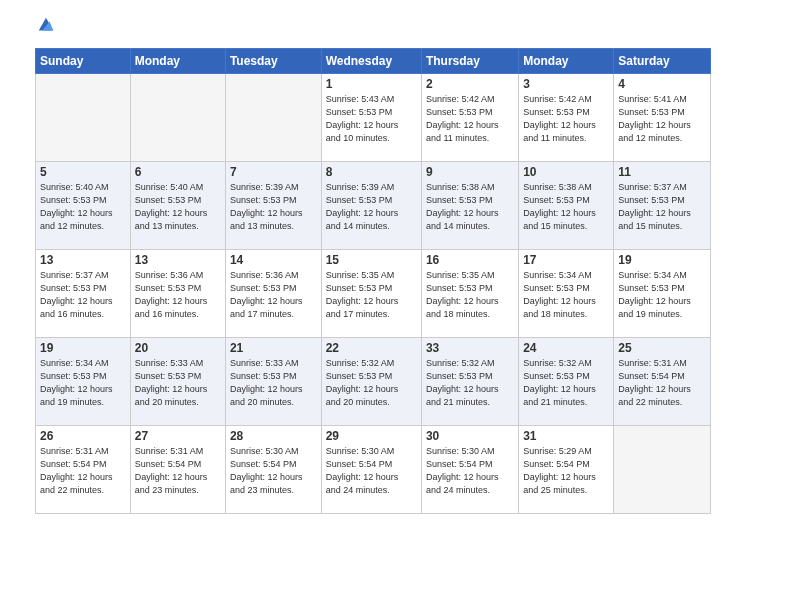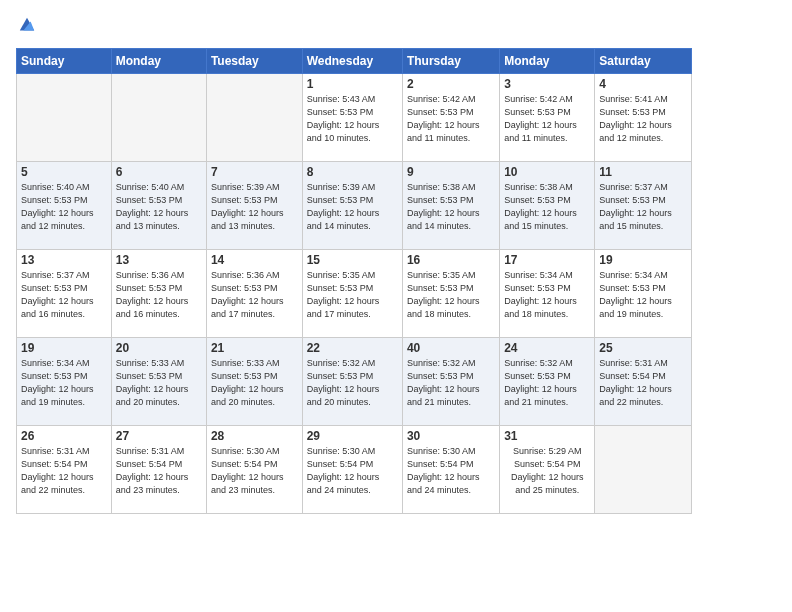--- a/index.html
+++ b/index.html
@@ -6,20 +6,21 @@
     body {
       font-family: Arial, sans-serif;
       background: #fff;
       width: 792px;
       min-height: 612px;
       padding: 0;
     }
     .container {
       width: 720px;
       padding: 16px 28px 10px 16px;
+      margin-left: 19px;
     }
     .header {
       display: flex;
       align-items: flex-start;
       justify-content: space-between;
       margin-bottom: 10px;
     }
     .logo {
       display: flex;
       align-items: center;
@@ -298,21 +299,21 @@
 and 20 minutes.</div>
           </td>
           <td>
             <span class="cell-number">22</span>
             <div class="cell-info" style="white-space: pre-line;">Sunrise: 5:32 AM
 Sunset: 5:53 PM
 Daylight: 12 hours
 and 20 minutes.</div>
           </td>
           <td>
-            <span class="cell-number">40</span>
+            <span class="cell-number">33</span>
             <div class="cell-info" style="white-space: pre-line;">Sunrise: 5:32 AM
 Sunset: 5:53 PM
 Daylight: 12 hours
 and 21 minutes.</div>
           </td>
           <td>
             <span class="cell-number">24</span>
             <div class="cell-info" style="white-space: pre-line;">Sunrise: 5:32 AM
 Sunset: 5:53 PM
 Daylight: 12 hours
@@ -357,21 +358,21 @@
           </td>
           <td>
             <span class="cell-number">30</span>
             <div class="cell-info" style="white-space: pre-line;">Sunrise: 5:30 AM
 Sunset: 5:54 PM
 Daylight: 12 hours
 and 24 minutes.</div>
           </td>
           <td>
             <span class="cell-number">31</span>
-            <div class="cell-info" style="white-space: pre-line; text-align: center;">Sunrise: 5:29 AM
+            <div class="cell-info" style="white-space: pre-line;">Sunrise: 5:29 AM
 Sunset: 5:54 PM
 Daylight: 12 hours
 and 25 minutes.</div>
           </td>
           <td class="empty-cell"></td>
         </tr>
       </tbody>
   </table>
 </div>
 

